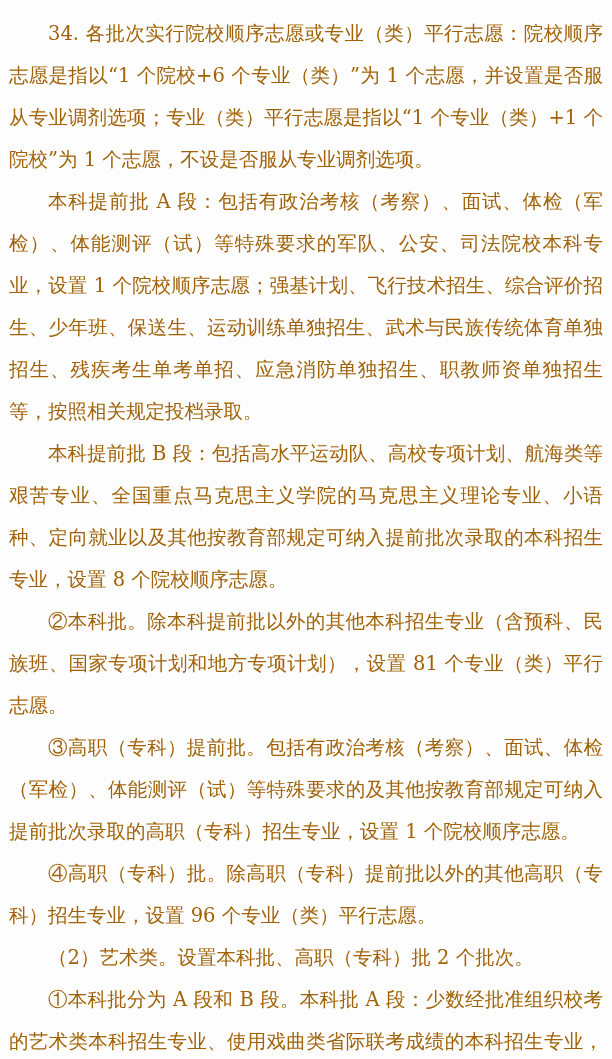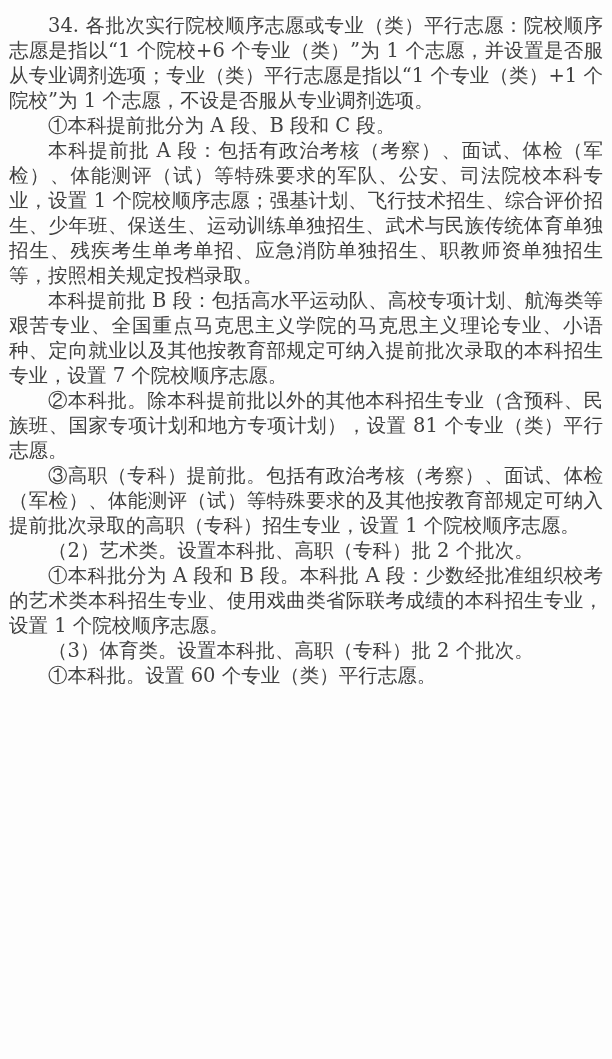--- a/index.html
+++ b/index.html
@@ -7,44 +7,44 @@
       padding: 0;
       background: #ffffff;
     }
     .page {
       position: relative;
       width: 612px;
       height: 1059px;
       box-sizing: border-box;
       padding: 13px 9px 0 9px;
       background: #fdfdfd;
-      color: #404040;
+      color: #a16207;
       font-family: "DejaVu Serif", "Liberation Serif", serif;
       font-size: 19.5px;
-      line-height: 25px;
+      line-height: 42px;
       text-align: justify;
       text-justify: inter-character;
       overflow: hidden;
       -webkit-font-smoothing: antialiased;
     }
     .page p {
       margin: 0;
       padding: 0;
       text-indent: 2em;
       word-break: break-all;
     }
   </style>
 </head>
 <body>
 
 <div class="page">
   <p>34. 各批次实行院校顺序志愿或专业（类）平行志愿：院校顺序志愿是指以“1 个院校+6 个专业（类）”为 1 个志愿，并设置是否服从专业调剂选项；专业（类）平行志愿是指以“1 个专业（类）+1 个院校”为 1 个志愿，不设是否服从专业调剂选项。</p>
-  <p>①本科提前批分为 A 段、B 段和 C 段。</p>
   <p>本科提前批 A 段：包括有政治考核（考察）、面试、体检（军检）、体能测评（试）等特殊要求的军队、公安、司法院校本科专业，设置 1 个院校顺序志愿；强基计划、飞行技术招生、综合评价招生、少年班、保送生、运动训练单独招生、武术与民族传统体育单独招生、残疾考生单考单招、应急消防单独招生、职教师资单独招生等，按照相关规定投档录取。</p>
-  <p>本科提前批 B 段：包括高水平运动队、高校专项计划、航海类等艰苦专业、全国重点马克思主义学院的马克思主义理论专业、小语种、定向就业以及其他按教育部规定可纳入提前批次录取的本科招生专业，设置 7 个院校顺序志愿。</p>
+  <p>本科提前批 B 段：包括高水平运动队、高校专项计划、航海类等艰苦专业、全国重点马克思主义学院的马克思主义理论专业、小语种、定向就业以及其他按教育部规定可纳入提前批次录取的本科招生专业，设置 8 个院校顺序志愿。</p>
   <p>②本科批。除本科提前批以外的其他本科招生专业（含预科、民族班、国家专项计划和地方专项计划），设置 81 个专业（类）平行志愿。</p>
   <p>③高职（专科）提前批。包括有政治考核（考察）、面试、体检（军检）、体能测评（试）等特殊要求的及其他按教育部规定可纳入提前批次录取的高职（专科）招生专业，设置 1 个院校顺序志愿。</p>
+  <p>④高职（专科）批。除高职（专科）提前批以外的其他高职（专科）招生专业，设置 96 个专业（类）平行志愿。</p>
   <p>（2）艺术类。设置本科批、高职（专科）批 2 个批次。</p>
   <p>①本科批分为 A 段和 B 段。本科批 A 段：少数经批准组织校考的艺术类本科招生专业、使用戏曲类省际联考成绩的本科招生专业，设置 1 个院校顺序志愿。</p>
   <p>（3）体育类。设置本科批、高职（专科）批 2 个批次。</p>
   <p>①本科批。设置 60 个专业（类）平行志愿。</p>
 
 </div>
 
 </body></html>

